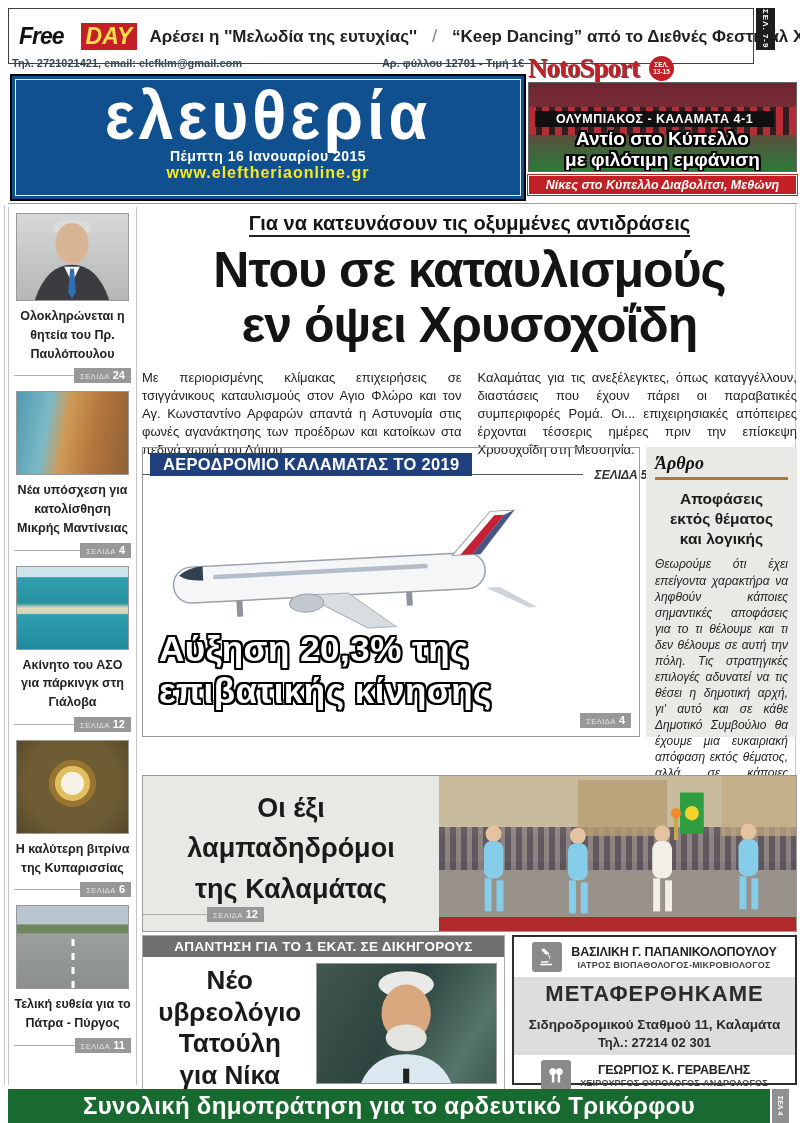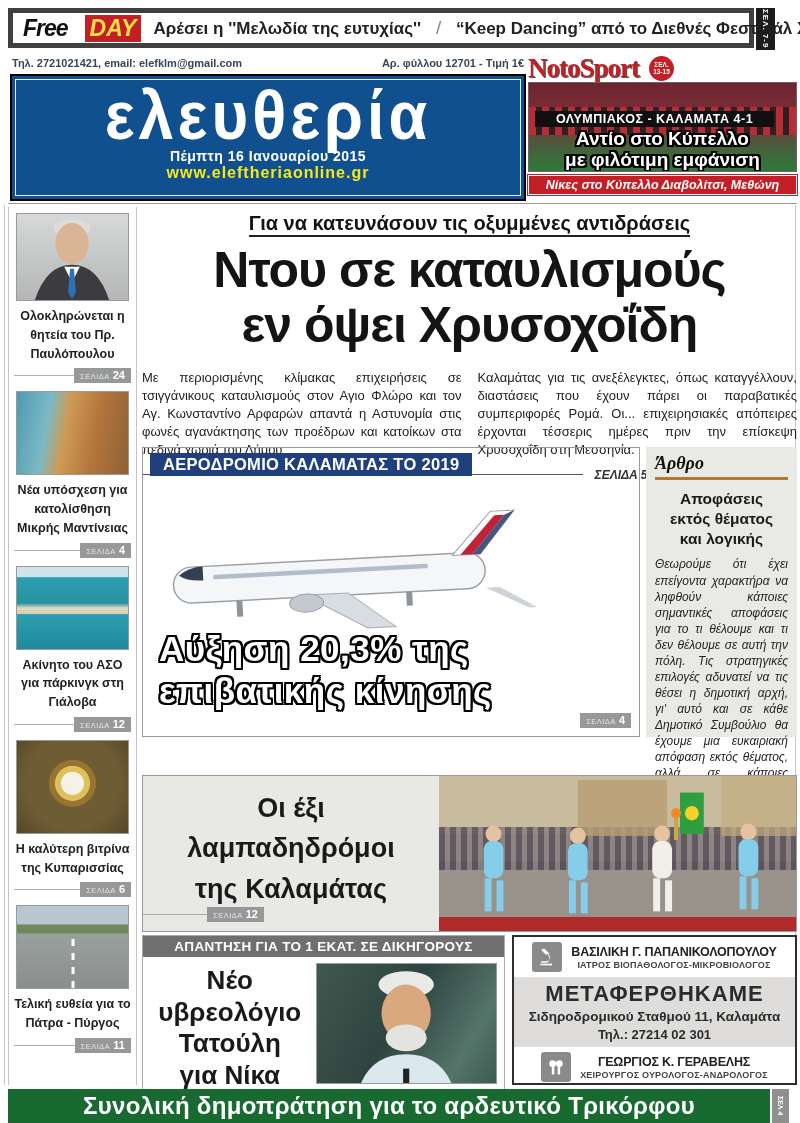--- a/index.html
+++ b/index.html
@@ -2,21 +2,21 @@
 <html><head>
 <meta charset="utf-8">
 <style>
   html,body{margin:0;padding:0;background:#e9e9e9;}
   .page{position:relative;width:800px;height:1123px;background:#fff;margin:0 auto;
         font-family:"Liberation Sans",sans-serif;color:#1a1a1a;overflow:hidden;}
   .edge-l{position:absolute;left:4px;top:205px;height:880px;border-left:1px solid #c9c9c9;}
   .edge-r{position:absolute;left:795px;top:205px;height:880px;border-left:1px solid #c9c9c9;}
 
   
-  .topbar{position:absolute;left:8px;top:8px;width:746px;height:40px;border:5px solid #404040;
+  .topbar{position:absolute;left:8px;top:8px;width:746px;height:56px;border:1px solid #404040;
           display:flex;align-items:center;padding:0 10px;box-sizing:border-box;gap:12px;}
   .freeday{font-weight:bold;font-size:23px;font-style:italic;white-space:nowrap;display:flex;align-items:center;}
   .freeday .free{color:#101010;letter-spacing:-1px;}
   .freeday .day{background:#c22026;color:#fde047;padding:0 5px;margin-left:17px;font-style:italic;}
   .topbar-headlines{flex:1;text-align:center;font-size:17px;font-weight:bold;color:#222;white-space:nowrap;}
   .topbar-headlines .slash{color:#888;font-weight:normal;padding:0 10px;font-size:19px;}
   .top-tab{position:absolute;left:756px;top:8px;width:19px;height:42px;background:#1d1d1d;color:#fff;
            font-size:8px;font-weight:bold;writing-mode:vertical-rl;display:flex;align-items:center;
            justify-content:center;letter-spacing:1px;}
 
@@ -138,21 +138,21 @@
   .ads{position:absolute;left:512px;top:935px;width:285px;height:150px;border:2px solid #2e2e2e;
        box-sizing:border-box;display:flex;flex-direction:column;background:#fff;}
   .ad-sec{display:flex;align-items:center;justify-content:center;gap:9px;padding:5px 6px;}
   .ad-icon{width:30px;height:30px;background:#8a8a8a;border-radius:3px;display:flex;align-items:center;
            justify-content:center;flex:0 0 30px;}
   .ad-text{text-align:center;}
   .ad-name{font-size:12.5px;font-weight:bold;color:#222;letter-spacing:-.2px;}
   .ad-title{font-size:9px;font-weight:bold;color:#444;margin-top:1px;letter-spacing:.2px;}
   .ad-mid{background:#dedddb;text-align:center;padding:4px 0 5px;flex:1;}
   .ad-moved{font-size:22px;font-weight:bold;letter-spacing:1px;color:#2b2b2b;}
-  .ad-addr{font-size:13.5px;font-weight:bold;margin-top:2px;color:#2b2b2b;}
+  .ad-addr{font-size:13.5px;font-weight:bold;margin-top:10px;color:#2b2b2b;}
   .ad-phone{font-size:13px;font-weight:bold;margin-top:3px;color:#2b2b2b;}
 
   
   .banner{position:absolute;left:8px;top:1089px;width:762px;height:34px;background:#186a30;color:#fff;
           display:flex;align-items:center;justify-content:center;font-size:24px;font-weight:bold;letter-spacing:.3px;}
   .banner-tab{position:absolute;left:772px;top:1089px;width:17px;height:34px;background:#8f8f8f;color:#fff;
               font-size:7px;font-weight:bold;writing-mode:vertical-rl;display:flex;align-items:center;justify-content:center;}
 </style>
 </head>
 <body>

